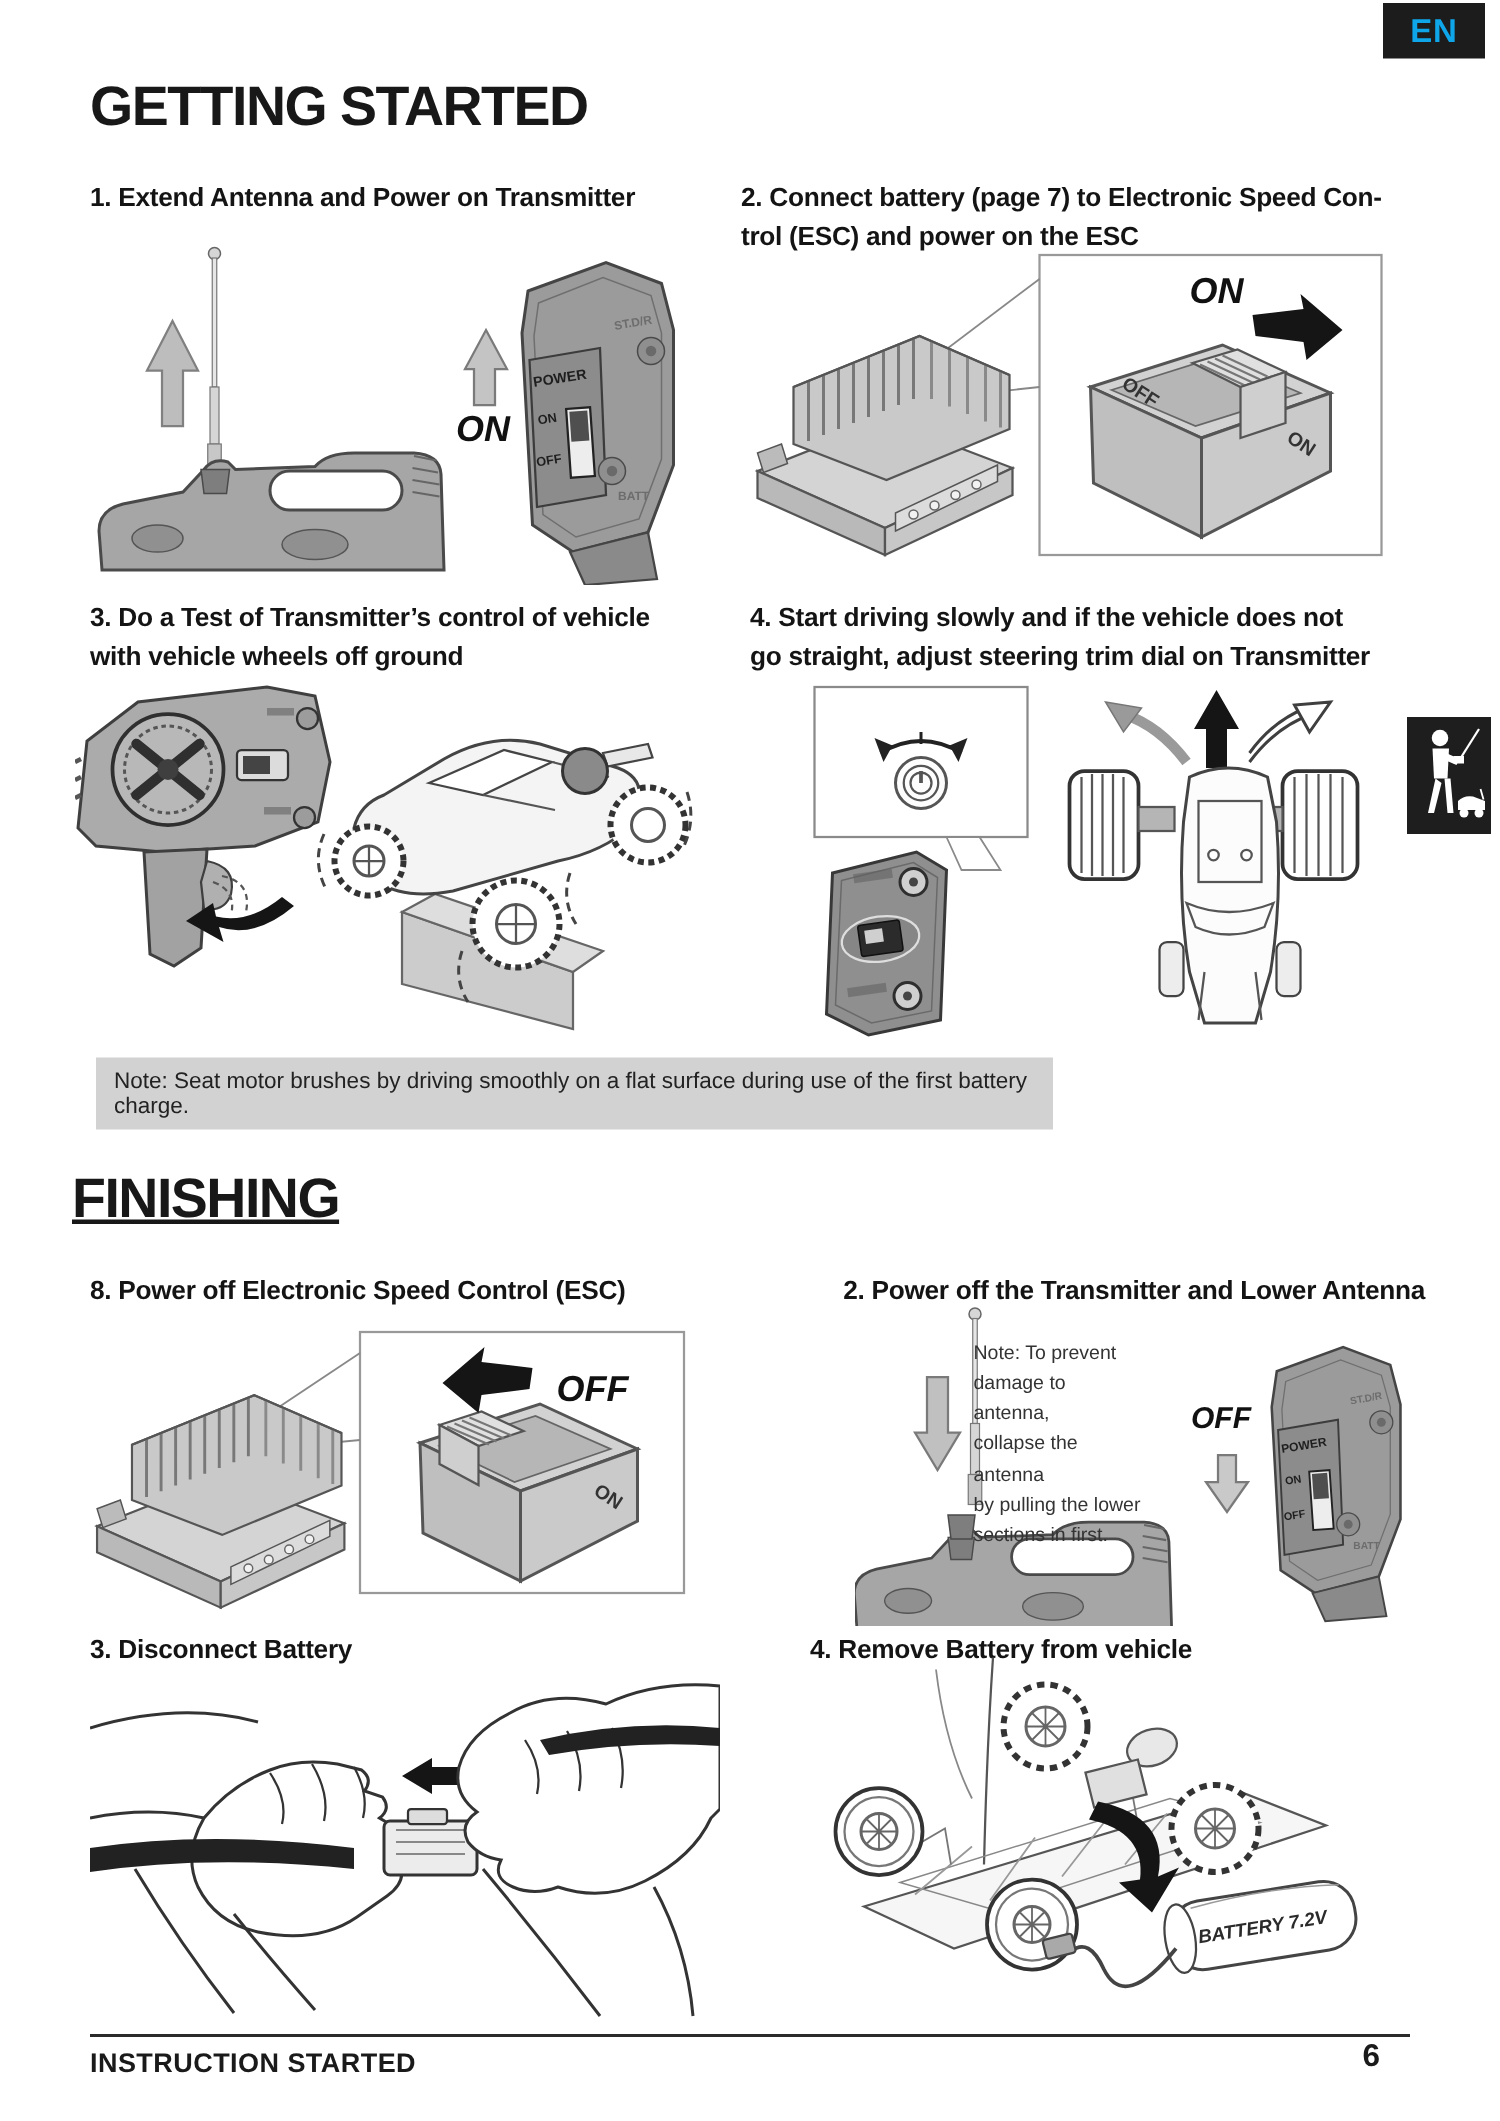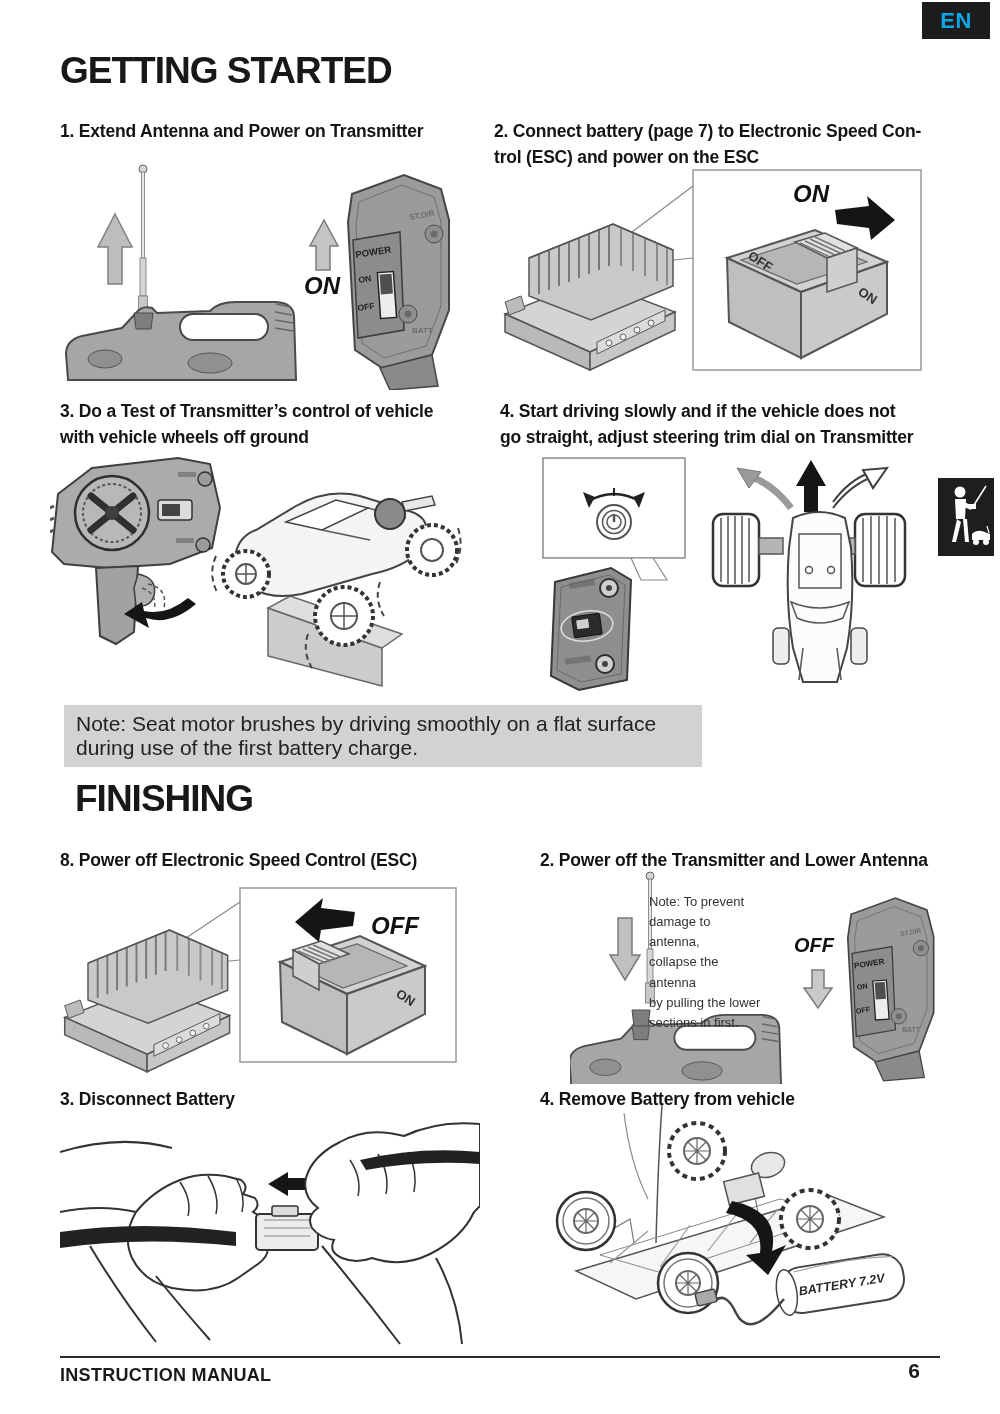--- a/index.html
+++ b/index.html
@@ -6,21 +6,21 @@
   .page{position:relative;width:1000px;height:1414px;background:#fff;overflow:hidden;
         font-family:"Liberation Sans",sans-serif;color:#1a1a1a;margin:0 auto;}
   .abs{position:absolute;}
   .badge{left:922px;top:2px;width:68px;height:37px;background:#1c1c1c;color:#0ea5e9;
          font-size:22px;font-weight:bold;display:flex;align-items:center;justify-content:center;
          letter-spacing:0.5px;}
   .sec-title{font-size:37px;font-weight:bold;letter-spacing:-1px;color:#181818;}
   .h-step{font-size:17.5px;font-weight:bold;line-height:1.5;letter-spacing:-0.2px;
           white-space:pre-line;color:#141414;}
   .note-bar{left:64px;top:705px;width:614px;background:#d2d2d2;color:#222;
-            font-size:21px;padding:7px 12px;}
+            font-size:15px;padding:7px 12px;}
   .antenna-note{left:79px;top:22px;width:112px;font-size:13px;line-height:1.55;
                 color:#333;white-space:pre-line;}
   .watermark{left:393px;top:1266px;font-size:56px;font-weight:bold;letter-spacing:2px;
              color:#dd8a70;opacity:0.78;z-index:6;pointer-events:none;
              font-family:"DejaVu Sans",sans-serif;}
   .footer-line{left:60px;top:1356px;width:880px;border-top:2px solid #2a2a2a;height:0;}
   .footer-title{left:60px;top:1365px;font-size:18px;font-weight:bold;letter-spacing:0.3px;}
   .page-num{left:880px;top:1359px;width:40px;text-align:right;font-size:21px;font-weight:bold;}
   .fig{position:absolute;}
   svg{display:block;}
@@ -248,24 +248,24 @@
         <path d="M34,56 Q38,52 44,53 L52,56 L52,62 L34,62 Z"></path>
         <circle cx="38" cy="64" r="3"></circle>
         <circle cx="48" cy="64" r="3"></circle>
         <line x1="49" y1="48" x2="51" y2="55" stroke="#fff" stroke-width="1.2"></line>
       </g>
     </svg>
   </div>
 
   <div class="abs note-bar">Note: Seat motor brushes by driving smoothly on a flat surface during use of the first battery charge.</div>
 
-  <div class="abs sec-title" style="left:75px;top:778px;">FINISHING</div>
+  <div class="abs sec-title" style="left:48px;top:778px;text-decoration:underline;">FINISHING</div>
 
   <div class="abs h-step" style="left:60px;top:847px;width:430px;">8. Power off Electronic Speed Control (ESC)</div>
-  <div class="abs h-step" style="left:540px;top:847px;width:410px;">2. Power off the Transmitter and Lower Antenna</div>
+  <div class="abs h-step" style="left:540px;top:847px;width:410px;text-align:right;">2. Power off the Transmitter and Lower Antenna</div>
 
   <div class="fig" style="left:55px;top:884px;width:405px;height:198px;">
     <svg width="405" height="198" viewBox="0 0 405 198">
       <rect x="185" y="4" width="216" height="174" fill="#fff" stroke="#999" stroke-width="1.5"></rect>
       <line x1="98" y1="76" x2="185" y2="18" stroke="#888" stroke-width="1.2"></line>
       <line x1="102" y1="84" x2="185" y2="76" stroke="#888" stroke-width="1.2"></line>
       <use href="#esc-unit" transform="translate(0,-14) scale(0.97)"></use>
       <g>
         <polygon points="225,78 305,52 370,82 292,110" fill="#d2d2d2" stroke="#555" stroke-width="2"></polygon>
         <polygon points="225,78 292,110 292,170 227,138" fill="#bfbfbf" stroke="#555" stroke-width="2"></polygon>
@@ -374,16 +374,16 @@
         <path d="M256,162 Q310,156 356,162" stroke="#999" stroke-width="1" fill="none"></path>
         <text x="258" y="186" font-size="12.5" font-weight="bold" font-style="italic" fill="#2b2b2b">BATTERY 7.2V</text>
       </g>
       <path d="M244,196 Q210,238 196,210 Q186,188 174,198" fill="none" stroke="#444" stroke-width="2.5"></path>
       <rect x="156" y="188" width="20" height="13" rx="2" fill="#a9a9a9" stroke="#444" stroke-width="1.5" transform="rotate(-14 166,194)"></rect>
     </svg>
   </div>
 
 
   <div class="abs footer-line"></div>
-  <div class="abs footer-title">INSTRUCTION MANUAL</div>
+  <div class="abs footer-title">INSTRUCTION STARTED</div>
   <div class="abs page-num">6</div>
 
 </div>
 
 </body></html>

